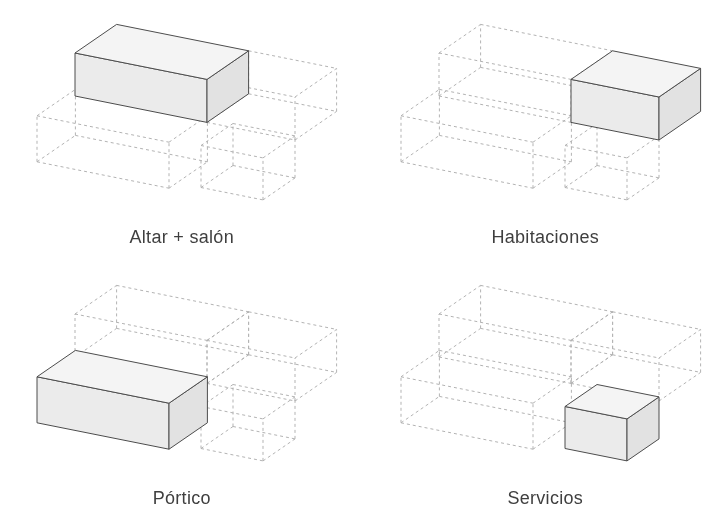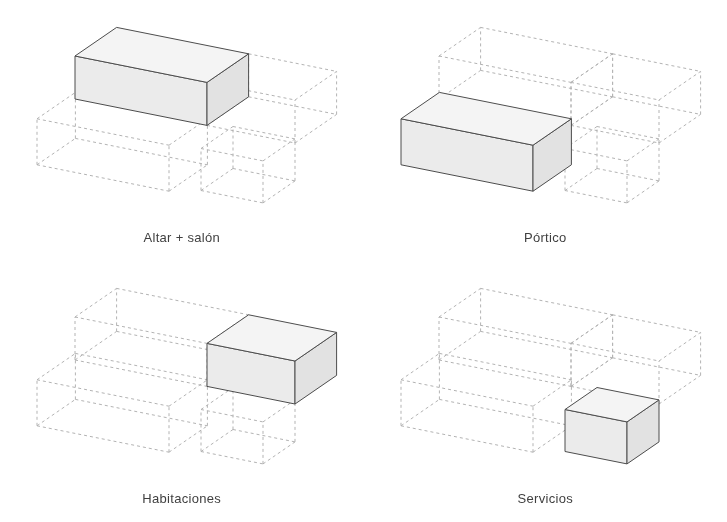--- a/index.html
+++ b/index.html
@@ -18,21 +18,21 @@
     height: 522px;
   }
   figure.panel {
     display: flex;
     flex-direction: column;
     align-items: center;
     justify-content: center;
   }
   figure.panel svg { display: block; }
   figcaption {
-    font-size: 13px;
+    font-size: 18px;
     color: #3f3f3f;
     letter-spacing: 0.3px;
     margin-top: 2px;
     text-align: center;
   }
 </style>
 </head>
 <body>
 
 <main class="grid">
@@ -89,65 +89,20 @@
         <line x1="75" y1="40" x2="207" y2="66.4" stroke="#b3b3b3" stroke-width="1" stroke-dasharray="3 3"></line>
         <line x1="116.6" y1="11.400000000000006" x2="248.6" y2="37.80000000000001" stroke="#b3b3b3" stroke-width="1" stroke-dasharray="3 3"></line>
         <line x1="75" y1="83" x2="116.6" y2="54.400000000000006" stroke="#b3b3b3" stroke-width="1" stroke-dasharray="3 3"></line>
         <line x1="207" y1="109.4" x2="248.6" y2="80.80000000000001" stroke="#b3b3b3" stroke-width="1" stroke-dasharray="3 3"></line>
         <line x1="75" y1="40" x2="116.6" y2="11.400000000000006" stroke="#b3b3b3" stroke-width="1" stroke-dasharray="3 3"></line>
         <line x1="207" y1="66.4" x2="248.6" y2="37.80000000000001" stroke="#b3b3b3" stroke-width="1" stroke-dasharray="3 3"></line>
         <line x1="75" y1="83" x2="75" y2="40" stroke="#b3b3b3" stroke-width="1" stroke-dasharray="3 3"></line>
         <line x1="207" y1="109.4" x2="207" y2="66.4" stroke="#b3b3b3" stroke-width="1" stroke-dasharray="3 3"></line>
         <line x1="116.6" y1="54.400000000000006" x2="116.6" y2="11.400000000000006" stroke="#b3b3b3" stroke-width="1" stroke-dasharray="3 3"></line>
         <line x1="248.6" y1="80.80000000000001" x2="248.6" y2="37.80000000000001" stroke="#b3b3b3" stroke-width="1" stroke-dasharray="3 3"></line>
-        <line x1="207" y1="109.4" x2="295" y2="127" stroke="#b3b3b3" stroke-width="1" stroke-dasharray="3 3"></line>
-        <line x1="248.6" y1="80.80000000000001" x2="336.6" y2="98.4" stroke="#b3b3b3" stroke-width="1" stroke-dasharray="3 3"></line>
-        <line x1="207" y1="66.4" x2="295" y2="84" stroke="#b3b3b3" stroke-width="1" stroke-dasharray="3 3"></line>
-        <line x1="248.6" y1="37.80000000000001" x2="336.6" y2="55.400000000000006" stroke="#b3b3b3" stroke-width="1" stroke-dasharray="3 3"></line>
-        <line x1="207" y1="109.4" x2="248.6" y2="80.80000000000001" stroke="#b3b3b3" stroke-width="1" stroke-dasharray="3 3"></line>
-        <line x1="295" y1="127" x2="336.6" y2="98.4" stroke="#b3b3b3" stroke-width="1" stroke-dasharray="3 3"></line>
-        <line x1="207" y1="66.4" x2="248.6" y2="37.80000000000001" stroke="#b3b3b3" stroke-width="1" stroke-dasharray="3 3"></line>
-        <line x1="295" y1="84" x2="336.6" y2="55.400000000000006" stroke="#b3b3b3" stroke-width="1" stroke-dasharray="3 3"></line>
-        <line x1="207" y1="109.4" x2="207" y2="66.4" stroke="#b3b3b3" stroke-width="1" stroke-dasharray="3 3"></line>
-        <line x1="295" y1="127" x2="295" y2="84" stroke="#b3b3b3" stroke-width="1" stroke-dasharray="3 3"></line>
-        <line x1="248.6" y1="80.80000000000001" x2="248.6" y2="37.80000000000001" stroke="#b3b3b3" stroke-width="1" stroke-dasharray="3 3"></line>
-        <line x1="336.6" y1="98.4" x2="336.6" y2="55.400000000000006" stroke="#b3b3b3" stroke-width="1" stroke-dasharray="3 3"></line>
-        <line x1="201" y1="174.5" x2="263" y2="186.9" stroke="#b3b3b3" stroke-width="1" stroke-dasharray="3 3"></line>
-        <line x1="233" y1="152.5" x2="295" y2="164.9" stroke="#b3b3b3" stroke-width="1" stroke-dasharray="3 3"></line>
-        <line x1="201" y1="132.5" x2="263" y2="144.9" stroke="#b3b3b3" stroke-width="1" stroke-dasharray="3 3"></line>
-        <line x1="233" y1="110.5" x2="295" y2="122.9" stroke="#b3b3b3" stroke-width="1" stroke-dasharray="3 3"></line>
-        <line x1="201" y1="174.5" x2="233" y2="152.5" stroke="#b3b3b3" stroke-width="1" stroke-dasharray="3 3"></line>
-        <line x1="263" y1="186.9" x2="295" y2="164.9" stroke="#b3b3b3" stroke-width="1" stroke-dasharray="3 3"></line>
-        <line x1="201" y1="132.5" x2="233" y2="110.5" stroke="#b3b3b3" stroke-width="1" stroke-dasharray="3 3"></line>
-        <line x1="263" y1="144.9" x2="295" y2="122.9" stroke="#b3b3b3" stroke-width="1" stroke-dasharray="3 3"></line>
-        <line x1="201" y1="174.5" x2="201" y2="132.5" stroke="#b3b3b3" stroke-width="1" stroke-dasharray="3 3"></line>
-        <line x1="263" y1="186.9" x2="263" y2="144.9" stroke="#b3b3b3" stroke-width="1" stroke-dasharray="3 3"></line>
-        <line x1="233" y1="152.5" x2="233" y2="110.5" stroke="#b3b3b3" stroke-width="1" stroke-dasharray="3 3"></line>
-        <line x1="295" y1="164.9" x2="295" y2="122.9" stroke="#b3b3b3" stroke-width="1" stroke-dasharray="3 3"></line>
-        <polygon points="37,148.8 169,175.2 169,129.2 37,102.80000000000001" fill="#ebebeb" stroke="#4d4d4d" stroke-width="1" stroke-linejoin="round"></polygon>
-        <polygon points="169,175.2 207.4,148.79999999999998 207.4,102.79999999999998 169,129.2" fill="#e2e2e2" stroke="#4d4d4d" stroke-width="1" stroke-linejoin="round"></polygon>
-        <polygon points="37,102.80000000000001 169,129.2 207.4,102.79999999999998 75.4,76.39999999999999" fill="#f4f4f4" stroke="#4d4d4d" stroke-width="1" stroke-linejoin="round"></polygon>
-      </svg>
-    <figcaption>Pórtico</figcaption>
-  </figure>
-
-  <figure class="panel">
-    <svg viewBox="0 0 363 212" width="363" height="212">
-        <line x1="75" y1="83" x2="207" y2="109.4" stroke="#b3b3b3" stroke-width="1" stroke-dasharray="3 3"></line>
-        <line x1="116.6" y1="54.400000000000006" x2="248.6" y2="80.80000000000001" stroke="#b3b3b3" stroke-width="1" stroke-dasharray="3 3"></line>
-        <line x1="75" y1="40" x2="207" y2="66.4" stroke="#b3b3b3" stroke-width="1" stroke-dasharray="3 3"></line>
-        <line x1="116.6" y1="11.400000000000006" x2="248.6" y2="37.80000000000001" stroke="#b3b3b3" stroke-width="1" stroke-dasharray="3 3"></line>
-        <line x1="75" y1="83" x2="116.6" y2="54.400000000000006" stroke="#b3b3b3" stroke-width="1" stroke-dasharray="3 3"></line>
-        <line x1="207" y1="109.4" x2="248.6" y2="80.80000000000001" stroke="#b3b3b3" stroke-width="1" stroke-dasharray="3 3"></line>
-        <line x1="75" y1="40" x2="116.6" y2="11.400000000000006" stroke="#b3b3b3" stroke-width="1" stroke-dasharray="3 3"></line>
-        <line x1="207" y1="66.4" x2="248.6" y2="37.80000000000001" stroke="#b3b3b3" stroke-width="1" stroke-dasharray="3 3"></line>
-        <line x1="75" y1="83" x2="75" y2="40" stroke="#b3b3b3" stroke-width="1" stroke-dasharray="3 3"></line>
-        <line x1="207" y1="109.4" x2="207" y2="66.4" stroke="#b3b3b3" stroke-width="1" stroke-dasharray="3 3"></line>
-        <line x1="116.6" y1="54.400000000000006" x2="116.6" y2="11.400000000000006" stroke="#b3b3b3" stroke-width="1" stroke-dasharray="3 3"></line>
-        <line x1="248.6" y1="80.80000000000001" x2="248.6" y2="37.80000000000001" stroke="#b3b3b3" stroke-width="1" stroke-dasharray="3 3"></line>
         <line x1="37" y1="148.8" x2="169" y2="175.2" stroke="#b3b3b3" stroke-width="1" stroke-dasharray="3 3"></line>
         <line x1="75.4" y1="122.39999999999999" x2="207.4" y2="148.79999999999998" stroke="#b3b3b3" stroke-width="1" stroke-dasharray="3 3"></line>
         <line x1="37" y1="102.80000000000001" x2="169" y2="129.2" stroke="#b3b3b3" stroke-width="1" stroke-dasharray="3 3"></line>
         <line x1="75.4" y1="76.39999999999999" x2="207.4" y2="102.79999999999998" stroke="#b3b3b3" stroke-width="1" stroke-dasharray="3 3"></line>
         <line x1="37" y1="148.8" x2="75.4" y2="122.39999999999999" stroke="#b3b3b3" stroke-width="1" stroke-dasharray="3 3"></line>
         <line x1="169" y1="175.2" x2="207.4" y2="148.79999999999998" stroke="#b3b3b3" stroke-width="1" stroke-dasharray="3 3"></line>
         <line x1="37" y1="102.80000000000001" x2="75.4" y2="76.39999999999999" stroke="#b3b3b3" stroke-width="1" stroke-dasharray="3 3"></line>
         <line x1="169" y1="129.2" x2="207.4" y2="102.79999999999998" stroke="#b3b3b3" stroke-width="1" stroke-dasharray="3 3"></line>
         <line x1="37" y1="148.8" x2="37" y2="102.80000000000001" stroke="#b3b3b3" stroke-width="1" stroke-dasharray="3 3"></line>
         <line x1="169" y1="175.2" x2="169" y2="129.2" stroke="#b3b3b3" stroke-width="1" stroke-dasharray="3 3"></line>
@@ -191,20 +146,65 @@
         <line x1="207" y1="66.4" x2="295" y2="84" stroke="#b3b3b3" stroke-width="1" stroke-dasharray="3 3"></line>
         <line x1="248.6" y1="37.80000000000001" x2="336.6" y2="55.400000000000006" stroke="#b3b3b3" stroke-width="1" stroke-dasharray="3 3"></line>
         <line x1="207" y1="109.4" x2="248.6" y2="80.80000000000001" stroke="#b3b3b3" stroke-width="1" stroke-dasharray="3 3"></line>
         <line x1="295" y1="127" x2="336.6" y2="98.4" stroke="#b3b3b3" stroke-width="1" stroke-dasharray="3 3"></line>
         <line x1="207" y1="66.4" x2="248.6" y2="37.80000000000001" stroke="#b3b3b3" stroke-width="1" stroke-dasharray="3 3"></line>
         <line x1="295" y1="84" x2="336.6" y2="55.400000000000006" stroke="#b3b3b3" stroke-width="1" stroke-dasharray="3 3"></line>
         <line x1="207" y1="109.4" x2="207" y2="66.4" stroke="#b3b3b3" stroke-width="1" stroke-dasharray="3 3"></line>
         <line x1="295" y1="127" x2="295" y2="84" stroke="#b3b3b3" stroke-width="1" stroke-dasharray="3 3"></line>
         <line x1="248.6" y1="80.80000000000001" x2="248.6" y2="37.80000000000001" stroke="#b3b3b3" stroke-width="1" stroke-dasharray="3 3"></line>
         <line x1="336.6" y1="98.4" x2="336.6" y2="55.400000000000006" stroke="#b3b3b3" stroke-width="1" stroke-dasharray="3 3"></line>
+        <line x1="201" y1="174.5" x2="263" y2="186.9" stroke="#b3b3b3" stroke-width="1" stroke-dasharray="3 3"></line>
+        <line x1="233" y1="152.5" x2="295" y2="164.9" stroke="#b3b3b3" stroke-width="1" stroke-dasharray="3 3"></line>
+        <line x1="201" y1="132.5" x2="263" y2="144.9" stroke="#b3b3b3" stroke-width="1" stroke-dasharray="3 3"></line>
+        <line x1="233" y1="110.5" x2="295" y2="122.9" stroke="#b3b3b3" stroke-width="1" stroke-dasharray="3 3"></line>
+        <line x1="201" y1="174.5" x2="233" y2="152.5" stroke="#b3b3b3" stroke-width="1" stroke-dasharray="3 3"></line>
+        <line x1="263" y1="186.9" x2="295" y2="164.9" stroke="#b3b3b3" stroke-width="1" stroke-dasharray="3 3"></line>
+        <line x1="201" y1="132.5" x2="233" y2="110.5" stroke="#b3b3b3" stroke-width="1" stroke-dasharray="3 3"></line>
+        <line x1="263" y1="144.9" x2="295" y2="122.9" stroke="#b3b3b3" stroke-width="1" stroke-dasharray="3 3"></line>
+        <line x1="201" y1="174.5" x2="201" y2="132.5" stroke="#b3b3b3" stroke-width="1" stroke-dasharray="3 3"></line>
+        <line x1="263" y1="186.9" x2="263" y2="144.9" stroke="#b3b3b3" stroke-width="1" stroke-dasharray="3 3"></line>
+        <line x1="233" y1="152.5" x2="233" y2="110.5" stroke="#b3b3b3" stroke-width="1" stroke-dasharray="3 3"></line>
+        <line x1="295" y1="164.9" x2="295" y2="122.9" stroke="#b3b3b3" stroke-width="1" stroke-dasharray="3 3"></line>
+        <polygon points="37,148.8 169,175.2 169,129.2 37,102.80000000000001" fill="#ebebeb" stroke="#4d4d4d" stroke-width="1" stroke-linejoin="round"></polygon>
+        <polygon points="169,175.2 207.4,148.79999999999998 207.4,102.79999999999998 169,129.2" fill="#e2e2e2" stroke="#4d4d4d" stroke-width="1" stroke-linejoin="round"></polygon>
+        <polygon points="37,102.80000000000001 169,129.2 207.4,102.79999999999998 75.4,76.39999999999999" fill="#f4f4f4" stroke="#4d4d4d" stroke-width="1" stroke-linejoin="round"></polygon>
+      </svg>
+    <figcaption>Pórtico</figcaption>
+  </figure>
+
+  <figure class="panel">
+    <svg viewBox="0 0 363 212" width="363" height="212">
+        <line x1="75" y1="83" x2="207" y2="109.4" stroke="#b3b3b3" stroke-width="1" stroke-dasharray="3 3"></line>
+        <line x1="116.6" y1="54.400000000000006" x2="248.6" y2="80.80000000000001" stroke="#b3b3b3" stroke-width="1" stroke-dasharray="3 3"></line>
+        <line x1="75" y1="40" x2="207" y2="66.4" stroke="#b3b3b3" stroke-width="1" stroke-dasharray="3 3"></line>
+        <line x1="116.6" y1="11.400000000000006" x2="248.6" y2="37.80000000000001" stroke="#b3b3b3" stroke-width="1" stroke-dasharray="3 3"></line>
+        <line x1="75" y1="83" x2="116.6" y2="54.400000000000006" stroke="#b3b3b3" stroke-width="1" stroke-dasharray="3 3"></line>
+        <line x1="207" y1="109.4" x2="248.6" y2="80.80000000000001" stroke="#b3b3b3" stroke-width="1" stroke-dasharray="3 3"></line>
+        <line x1="75" y1="40" x2="116.6" y2="11.400000000000006" stroke="#b3b3b3" stroke-width="1" stroke-dasharray="3 3"></line>
+        <line x1="207" y1="66.4" x2="248.6" y2="37.80000000000001" stroke="#b3b3b3" stroke-width="1" stroke-dasharray="3 3"></line>
+        <line x1="75" y1="83" x2="75" y2="40" stroke="#b3b3b3" stroke-width="1" stroke-dasharray="3 3"></line>
+        <line x1="207" y1="109.4" x2="207" y2="66.4" stroke="#b3b3b3" stroke-width="1" stroke-dasharray="3 3"></line>
+        <line x1="116.6" y1="54.400000000000006" x2="116.6" y2="11.400000000000006" stroke="#b3b3b3" stroke-width="1" stroke-dasharray="3 3"></line>
+        <line x1="248.6" y1="80.80000000000001" x2="248.6" y2="37.80000000000001" stroke="#b3b3b3" stroke-width="1" stroke-dasharray="3 3"></line>
+        <line x1="207" y1="109.4" x2="295" y2="127" stroke="#b3b3b3" stroke-width="1" stroke-dasharray="3 3"></line>
+        <line x1="248.6" y1="80.80000000000001" x2="336.6" y2="98.4" stroke="#b3b3b3" stroke-width="1" stroke-dasharray="3 3"></line>
+        <line x1="207" y1="66.4" x2="295" y2="84" stroke="#b3b3b3" stroke-width="1" stroke-dasharray="3 3"></line>
+        <line x1="248.6" y1="37.80000000000001" x2="336.6" y2="55.400000000000006" stroke="#b3b3b3" stroke-width="1" stroke-dasharray="3 3"></line>
+        <line x1="207" y1="109.4" x2="248.6" y2="80.80000000000001" stroke="#b3b3b3" stroke-width="1" stroke-dasharray="3 3"></line>
+        <line x1="295" y1="127" x2="336.6" y2="98.4" stroke="#b3b3b3" stroke-width="1" stroke-dasharray="3 3"></line>
+        <line x1="207" y1="66.4" x2="248.6" y2="37.80000000000001" stroke="#b3b3b3" stroke-width="1" stroke-dasharray="3 3"></line>
+        <line x1="295" y1="84" x2="336.6" y2="55.400000000000006" stroke="#b3b3b3" stroke-width="1" stroke-dasharray="3 3"></line>
+        <line x1="207" y1="109.4" x2="207" y2="66.4" stroke="#b3b3b3" stroke-width="1" stroke-dasharray="3 3"></line>
+        <line x1="295" y1="127" x2="295" y2="84" stroke="#b3b3b3" stroke-width="1" stroke-dasharray="3 3"></line>
+        <line x1="248.6" y1="80.80000000000001" x2="248.6" y2="37.80000000000001" stroke="#b3b3b3" stroke-width="1" stroke-dasharray="3 3"></line>
+        <line x1="336.6" y1="98.4" x2="336.6" y2="55.400000000000006" stroke="#b3b3b3" stroke-width="1" stroke-dasharray="3 3"></line>
         <line x1="37" y1="148.8" x2="169" y2="175.2" stroke="#b3b3b3" stroke-width="1" stroke-dasharray="3 3"></line>
         <line x1="75.4" y1="122.39999999999999" x2="207.4" y2="148.79999999999998" stroke="#b3b3b3" stroke-width="1" stroke-dasharray="3 3"></line>
         <line x1="37" y1="102.80000000000001" x2="169" y2="129.2" stroke="#b3b3b3" stroke-width="1" stroke-dasharray="3 3"></line>
         <line x1="75.4" y1="76.39999999999999" x2="207.4" y2="102.79999999999998" stroke="#b3b3b3" stroke-width="1" stroke-dasharray="3 3"></line>
         <line x1="37" y1="148.8" x2="75.4" y2="122.39999999999999" stroke="#b3b3b3" stroke-width="1" stroke-dasharray="3 3"></line>
         <line x1="169" y1="175.2" x2="207.4" y2="148.79999999999998" stroke="#b3b3b3" stroke-width="1" stroke-dasharray="3 3"></line>
         <line x1="37" y1="102.80000000000001" x2="75.4" y2="76.39999999999999" stroke="#b3b3b3" stroke-width="1" stroke-dasharray="3 3"></line>
         <line x1="169" y1="129.2" x2="207.4" y2="102.79999999999998" stroke="#b3b3b3" stroke-width="1" stroke-dasharray="3 3"></line>
         <line x1="37" y1="148.8" x2="37" y2="102.80000000000001" stroke="#b3b3b3" stroke-width="1" stroke-dasharray="3 3"></line>
         <line x1="169" y1="175.2" x2="169" y2="129.2" stroke="#b3b3b3" stroke-width="1" stroke-dasharray="3 3"></line>

